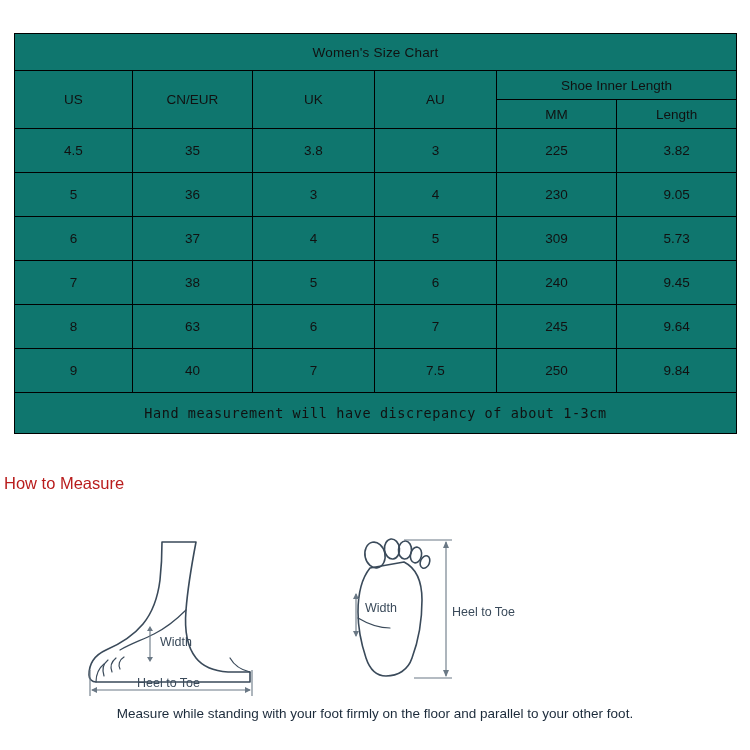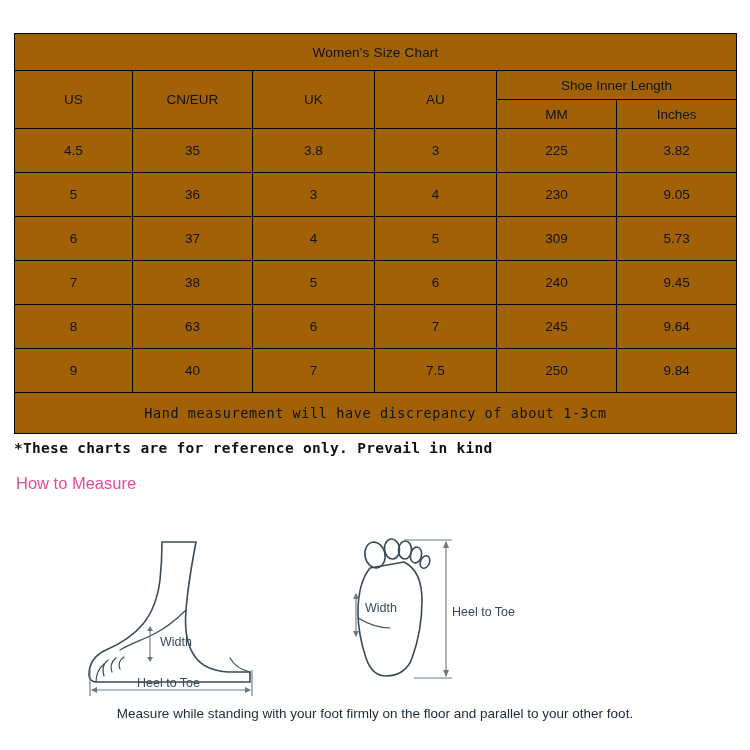--- a/index.html
+++ b/index.html
@@ -27,21 +27,21 @@
   .chart-wrap {
     position: absolute;
     left: 14px;
     top: 33px;
     width: 722px;
   }
   table.size-chart {
     border-collapse: collapse;
     width: 722px;
     table-layout: fixed;
-    background: #a16207;
+    background: #0f766e;
   }
   table.size-chart td, table.size-chart th {
     border: 1px solid #000;
     text-align: center;
     vertical-align: middle;
     font-weight: normal;
     font-size: 13.5px;
     color: #111;
     padding: 0;
   }
@@ -86,24 +86,24 @@
     font-family: "DejaVu Sans Mono", monospace;
     font-size: 14.5px;
     font-weight: bold;
     letter-spacing: 0.3px;
     color: #111;
   }
 
   
   .howto-title {
     position: absolute;
-    left: 16px;
+    left: 4px;
     top: 474px;
     font-size: 16.5px;
-    color: #ec4899;
+    color: #b91c1c;
   }
   .howto-sub {
     position: absolute;
     left: 16px;
     top: 502px;
     font-size: 13px;
     color: #1b2a3a;
   }
 
   
@@ -153,21 +153,21 @@
         </tr>
         <tr>
           <td class="hdr hdr-main" rowspan="2">US</td>
           <td class="hdr hdr-main" rowspan="2">CN/EUR</td>
           <td class="hdr hdr-main" rowspan="2">UK</td>
           <td class="hdr hdr-main" rowspan="2">AU</td>
           <td class="hdr" colspan="2">Shoe Inner Length</td>
         </tr>
         <tr>
           <td class="sub-hdr">MM</td>
-          <td class="sub-hdr">Inches</td>
+          <td class="sub-hdr">Length</td>
         </tr>
 
         <tr class="data-row">
           <td>4.5</td>
           <td>35</td>
           <td>3.8</td>
           <td>3</td>
           <td>225</td>
           <td>3.82</td>
         </tr>
@@ -212,21 +212,20 @@
           <td>9.84</td>
         </tr>
 
         <tr>
           <td class="note-cell" colspan="6">Hand measurement will have discrepancy of about 1-3cm</td>
         </tr>
       </tbody>
     </table>
   </div>
 
-  <div class="ref-note">*These charts are for reference only. Prevail in kind</div>
 
   <div class="howto-title">How to Measure</div>
 
   <div class="diagram">
     <svg width="750" height="186" viewBox="0 0 750 186" xmlns="http://www.w3.org/2000/svg">
 
       <g fill="none" stroke="#3a4a5a" stroke-width="1.6" stroke-linejoin="round" stroke-linecap="round">
 
         <path d="M196,18 C196,18 188,60 186,86 C184,110 188,124 196,134
                  C203,143 214,147 228,148 L250,148

